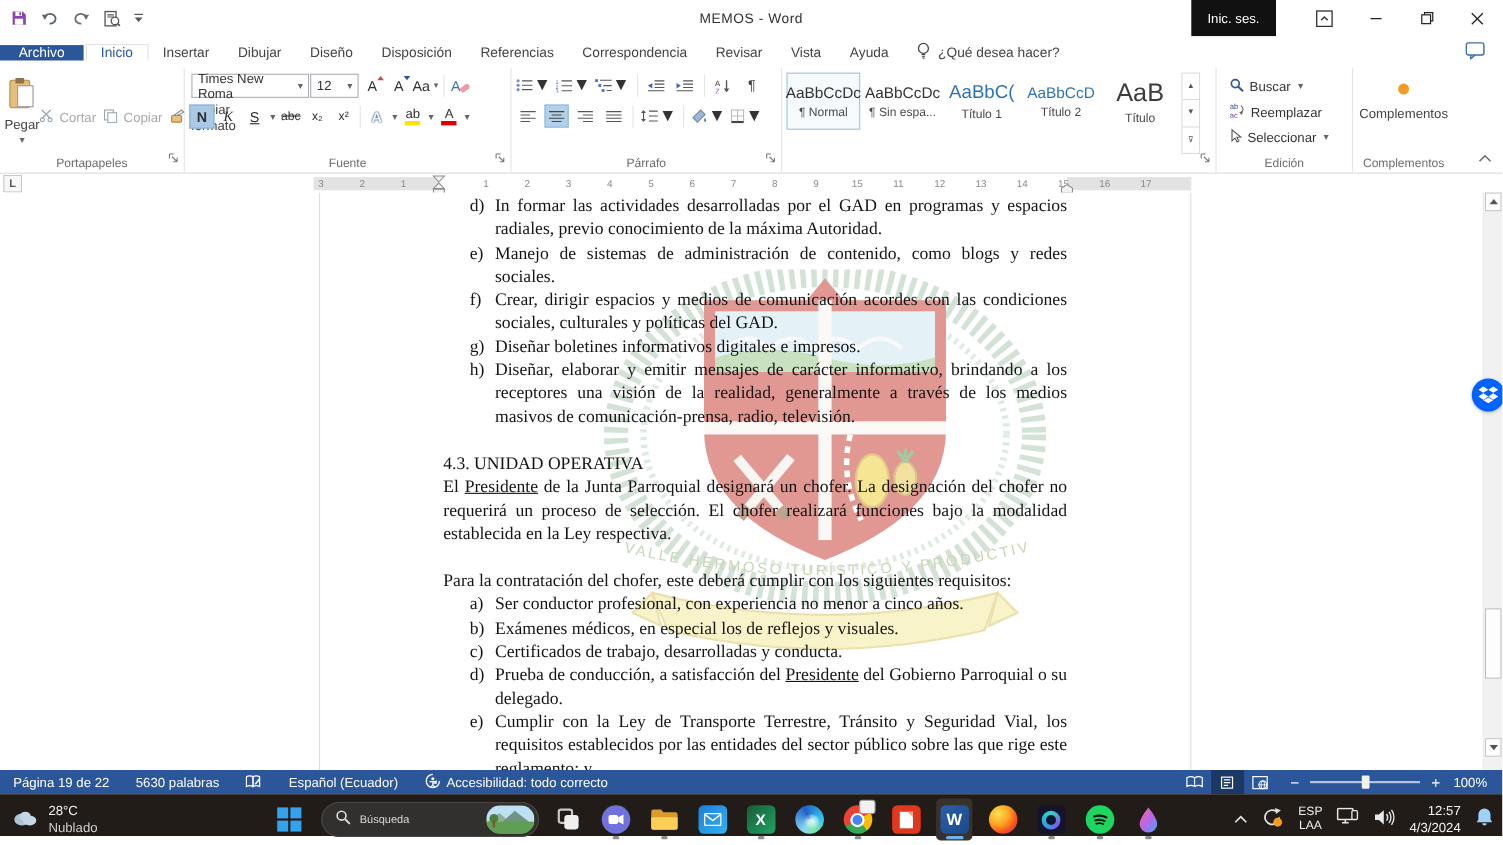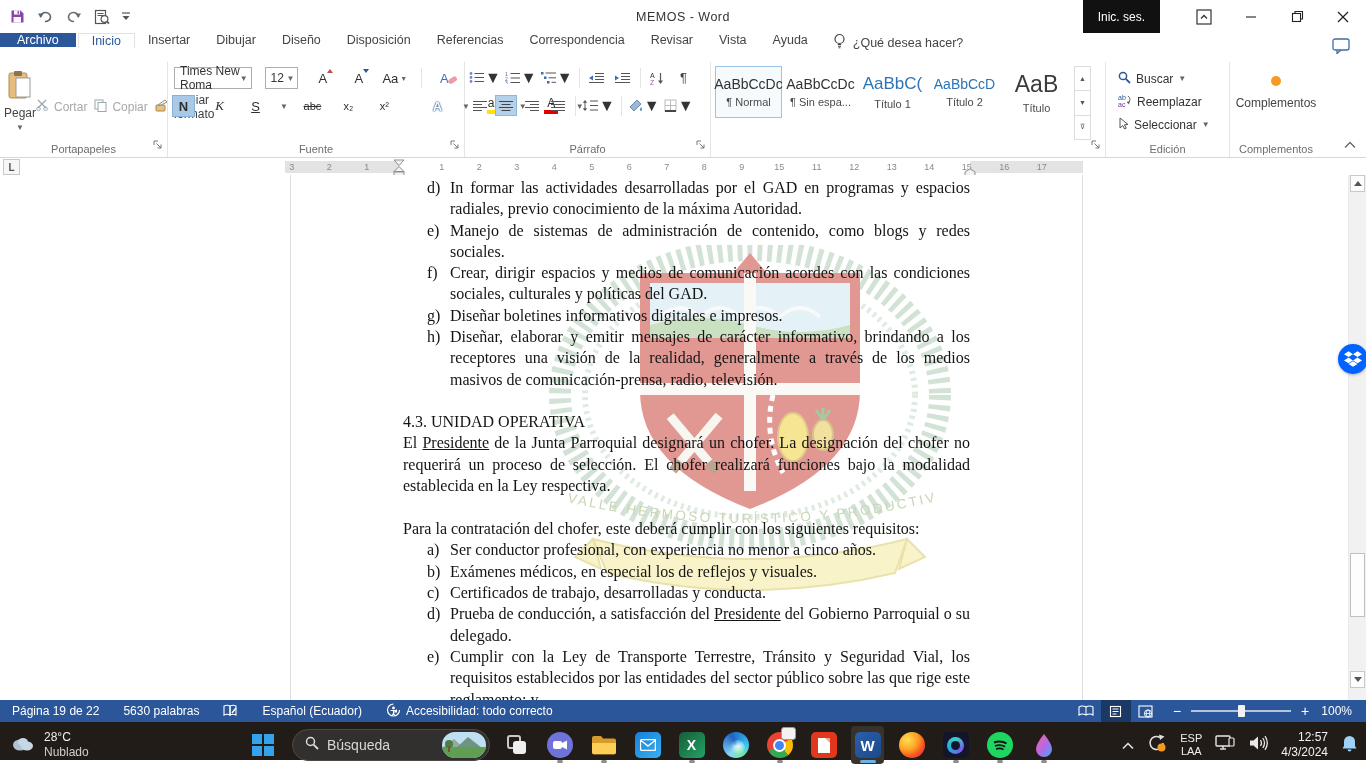--- a/index.html
+++ b/index.html
@@ -11,41 +11,41 @@
   .titlebar { position:absolute; top:0; left:0; right:0; height:33px; background:#fff; }
   .qat { position:absolute; left:10px; top:0; height:33px; display:flex; align-items:center; gap:12px; }
   .qat svg { display:block; }
   .apptitle { position:absolute; left:0; right:0; top:0; height:33px; display:flex; align-items:center; justify-content:center; font-size:12.5px; color:#333; letter-spacing:.5px; }
   .tb-right { position:absolute; right:0; top:0; height:33px; display:flex; align-items:stretch; }
   .signin { background:#111; color:#fff; font-size:12px; padding:0 15px; display:flex; align-items:center; margin-right:24px; cursor:default; }
   .winbtn { width:46px; display:flex; align-items:center; justify-content:center; }
   .ribbondisp { width:40px; display:flex; align-items:center; justify-content:center; margin-right:4px; }
 
   
-  .tabrow { position:absolute; top:33px; left:0; right:0; height:29px; display:flex; align-items:flex-start; font-size:12.5px; background:#fff; }
+  .tabrow { position:absolute; top:33px; left:0; right:0; height:29px; display:flex; align-items:center; font-size:12.5px; background:#fff; }
   .tab-file { background:#2b579a; color:#fff; padding:0 17px; display:flex; align-items:center; }
   .tab { padding:0 13px; display:flex; align-items:center; color:#444; }
   .tab.active { color:#2b579a; background:#fff; border:1px solid #e2e2e2; border-bottom:none; margin-left:2px; }
   .tellme { display:flex; align-items:center; gap:7px; color:#454545; padding:0 12px; }
   .comment-btn { margin-left:auto; margin-right:16px; align-self:center; }
 
   
   .ribbon { position:absolute; top:62px; left:0; right:0; height:96px; background:#fff; border-bottom:1px solid #d8d8d8; display:flex; }
   .rgroup { position:relative; height:100%; border-right:1px solid #e4e4e4; padding:5px 4px 17px; }
   .rlabel { position:absolute; bottom:2px; left:0; right:0; text-align:center; font-size:11px; color:#6d6d6d; }
   .launcher { position:absolute; bottom:3px; right:4px; }
   .g-clip { width:168px; display:flex; }
   .paste { width:58px; display:flex; flex-direction:column; align-items:center; padding-top:3px; gap:3px; font-size:12px; color:#444; }
   .clipsmall { padding-top:6px; font-size:12px; display:flex; flex-direction:row; gap:7px; }
   .clipsmall .row { display:flex; align-items:center; gap:5px; }
   .dis { color:#a8a8a8; }
   .en { color:#3d3d3d; }
 
   .g-font { width:297px; }
-  .frow { display:flex; align-items:center; gap:13px; margin-bottom:6px; }
+  .frow { display:flex; align-items:center; gap:1px; margin-bottom:6px; }
   .combo { height:22px; border:1px solid #abadb3; display:flex; align-items:center; justify-content:space-between; font-size:12px; color:#333; padding:0 3px 0 5px; background:#fff; }
   .fname { width:107px; margin-left:2px; }
   .fsize { width:44px; }
   .carS { font-size:8px; color:#666; }
   .fbtn { min-width:23px; height:22px; display:flex; align-items:center; justify-content:center; font-size:13px; color:#2f2f2f; position:relative; }
   .fbtn .dd { font-size:7px; color:#666; margin-left:2px; }
   .grow::after, .shrink::after { content:""; position:absolute; top:2px; right:1px; border-left:3px solid transparent; border-right:3px solid transparent; }
   .grow::after { border-bottom:4px solid #c34b4b; }
   .shrink::after { border-top:4px solid #2b579a; }
   .bold { background:#a9c9e6; border:1px solid #89b2d6; font-weight:bold; }
@@ -132,21 +132,21 @@
   
   .taskbar { position:absolute; top:722px; left:0; right:0; height:38px; background:#211c18; z-index:4; color:#fff; }
   .weather { position:absolute; left:10px; top:0; height:46px; display:flex; align-items:center; gap:8px; }
   .wtext { font-size:12px; line-height:15px; color:#f0f0f0; }
   .wtext .d2 { color:#cfcfcf; }
   .tb-center { position:absolute; left:246px; top:0; height:46px; display:flex; align-items:center; gap:12px; }
   .startbtn { width:34px; height:34px; display:flex; align-items:center; justify-content:center; border-radius:4px; }
   .winlogo { display:grid; grid-template-columns:10px 10px; grid-template-rows:10px 10px; gap:2px; }
   .winlogo div { background:#33a3ee; }
   .searchpill { width:198px; height:32px; background:#32302e; border:1px solid #4c4946; border-radius:16px; display:flex; align-items:center; gap:8px; padding:0 3px 0 12px; }
-  .searchpill .ph { font-size:14px; color:#d8d8d8; flex:1; }
+  .searchpill .ph { font-size:10px; color:#d8d8d8; flex:1; }
   .sthumb { width:44px; height:26px; border-radius:13px; overflow:hidden; position:relative; }
   .taskview { width:30px; height:30px; position:relative; }
   .tvback { position:absolute; left:5px; top:5px; width:14px; height:14px; border:2px solid #c9c9c9; border-radius:3px; }
   .tvfront { position:absolute; left:11px; top:11px; width:13px; height:13px; background:#efefef; border-radius:3px; }
   .apps { position:absolute; left:543px; top:4px; display:flex; gap:11px; }
   .app { width:33px; height:38px; position:relative; display:flex; align-items:center; justify-content:center; border-radius:4px; }
   .app.active { background:#38322d; }
   .ind { position:absolute; bottom:1px; left:50%; transform:translateX(-50%); width:6px; height:3px; border-radius:2px; background:#8f8f8f; }
   .ind.word { width:16px; background:#6cb2e8; }
   .ic { width:27px; height:27px; position:relative; display:flex; align-items:center; justify-content:center; }

